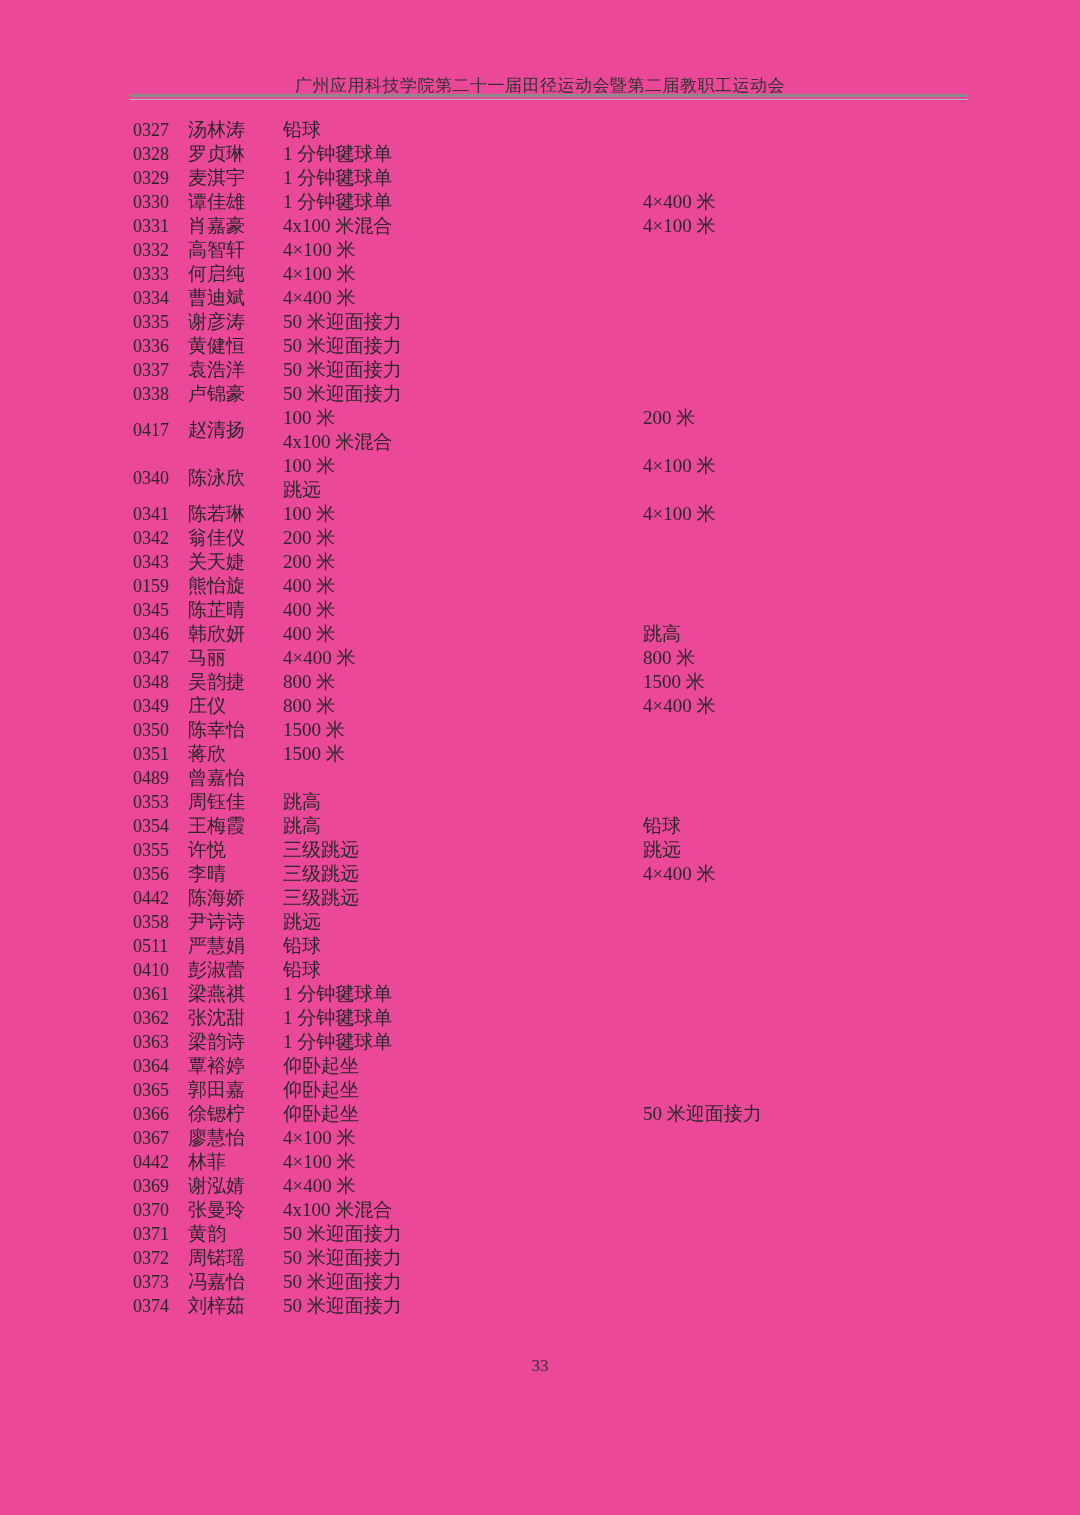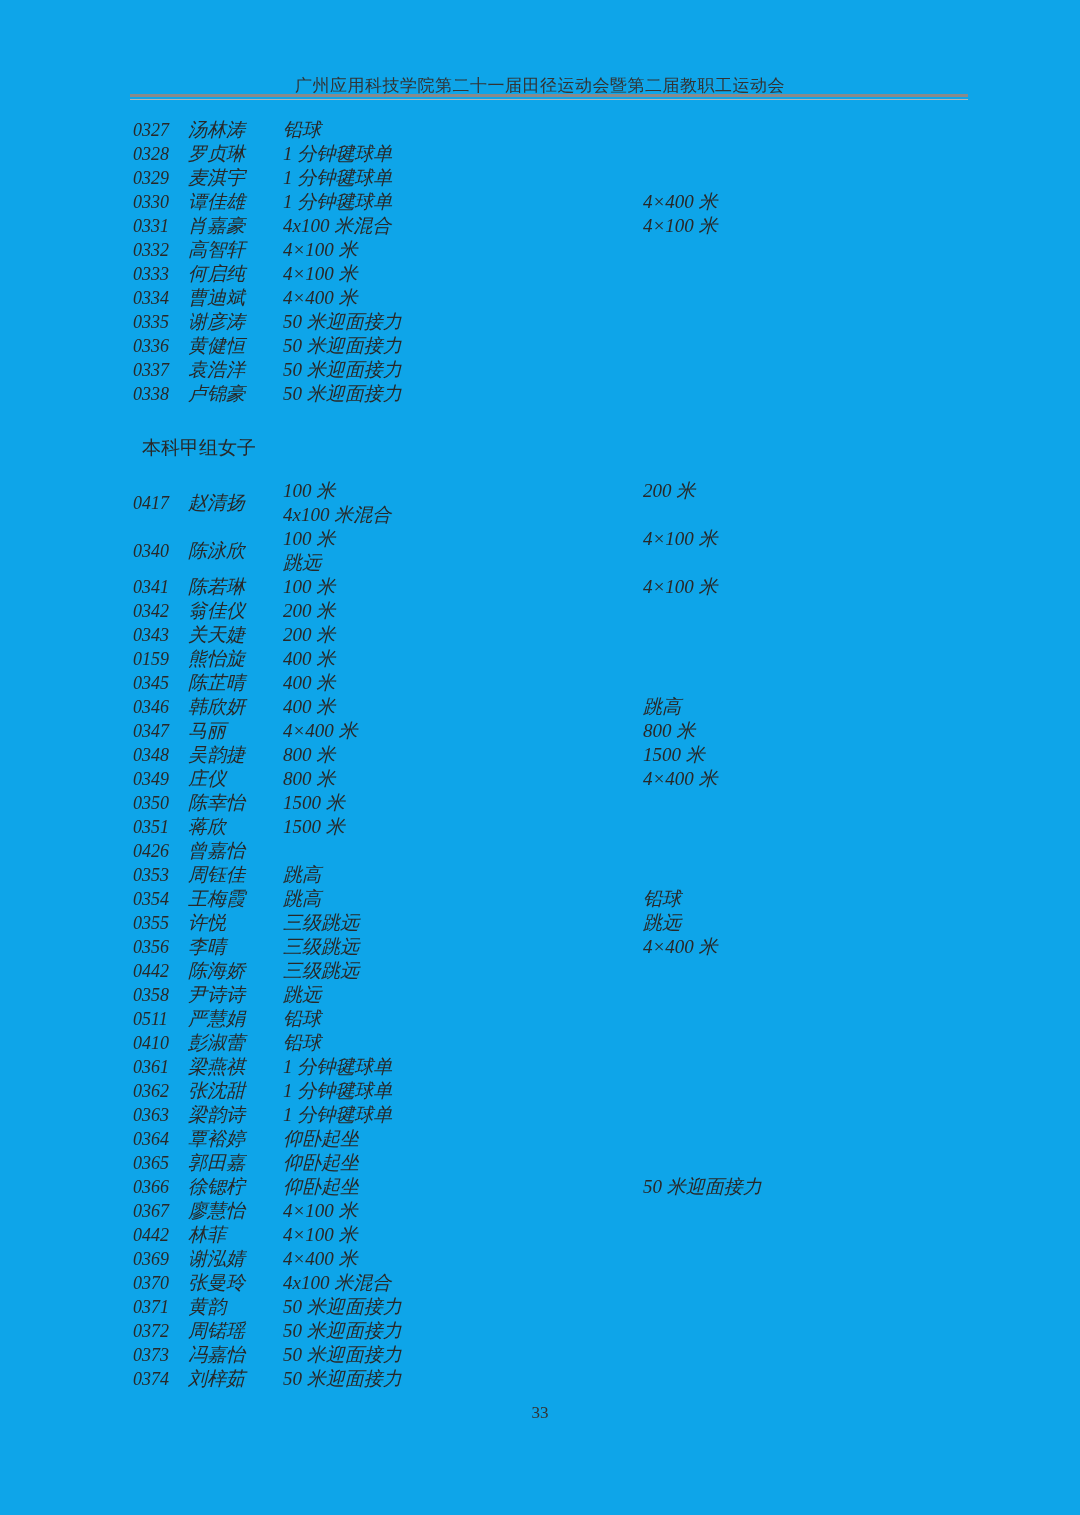--- a/index.html
+++ b/index.html
@@ -1,20 +1,20 @@
 <!DOCTYPE html>
 <html><head>
 <meta charset="utf-8">
 <style>
   html, body { margin: 0; padding: 0; background: #ffffff; }
   .page {
     position: relative;
     width: 1080px;
     height: 1515px;
-    background: #0ea5e9;
+    background: #ec4899;
     font-family: "Liberation Serif", "DejaVu Serif", serif;
     color: #282828;
     overflow: hidden;
   }
   .header-title {
     position: absolute;
     top: 74px;
     left: 0;
     width: 100%;
     text-align: center;
@@ -34,34 +34,33 @@
   .content {
     position: absolute;
     top: 118px;
     left: 133px;
     width: 860px;
   }
   .row {
     display: grid;
     grid-template-columns: 55px 95px 360px auto;
     align-items: center;
-    font-style: italic;
   }
   .cell { font-size: 19px; line-height: 24px; white-space: nowrap; }
   .cell.no { font-size: 18px; }
   .events .event-line { font-size: 19px; line-height: 24px; white-space: nowrap; }
   .row.multi .cell.right { align-self: start; }
   .section-heading {
     font-size: 19px;
     line-height: 24px;
     margin: 30px 0 19px 9px;
     color: #282828;
   }
   .page-number {
-    margin-top: 10px;
+    margin-top: 36px;
     text-align: center;
     font-size: 17px;
     line-height: 24px;
     color: #333333;
     
     width: 814px;
   }
 </style>
 </head>
 <body>
@@ -166,21 +165,20 @@
         <div class="row">
           <div class="cell no">0338</div>
           <div class="cell name">卢锦豪</div>
           <div class="cell events">
             <div class="event-line">50 米迎面接力</div>
           </div>
           <div class="cell right"></div>
         </div>
       </div>
 
-    <div class="section-heading">本科甲组女子</div>
 
     <div id="rows-part2">
         <div class="row multi">
           <div class="cell no">0417</div>
           <div class="cell name">赵清扬</div>
           <div class="cell events">
             <div class="event-line">100 米</div>
             <div class="event-line">4x100 米混合</div>
           </div>
           <div class="cell right">200 米</div>
@@ -276,21 +274,21 @@
         </div>
         <div class="row">
           <div class="cell no">0351</div>
           <div class="cell name">蒋欣</div>
           <div class="cell events">
             <div class="event-line">1500 米</div>
           </div>
           <div class="cell right"></div>
         </div>
         <div class="row">
-          <div class="cell no">0426</div>
+          <div class="cell no">0489</div>
           <div class="cell name">曾嘉怡</div>
           <div class="cell right"></div>
         </div>
         <div class="row">
           <div class="cell no">0353</div>
           <div class="cell name">周钰佳</div>
           <div class="cell events">
             <div class="event-line">跳高</div>
           </div>
           <div class="cell right"></div>

